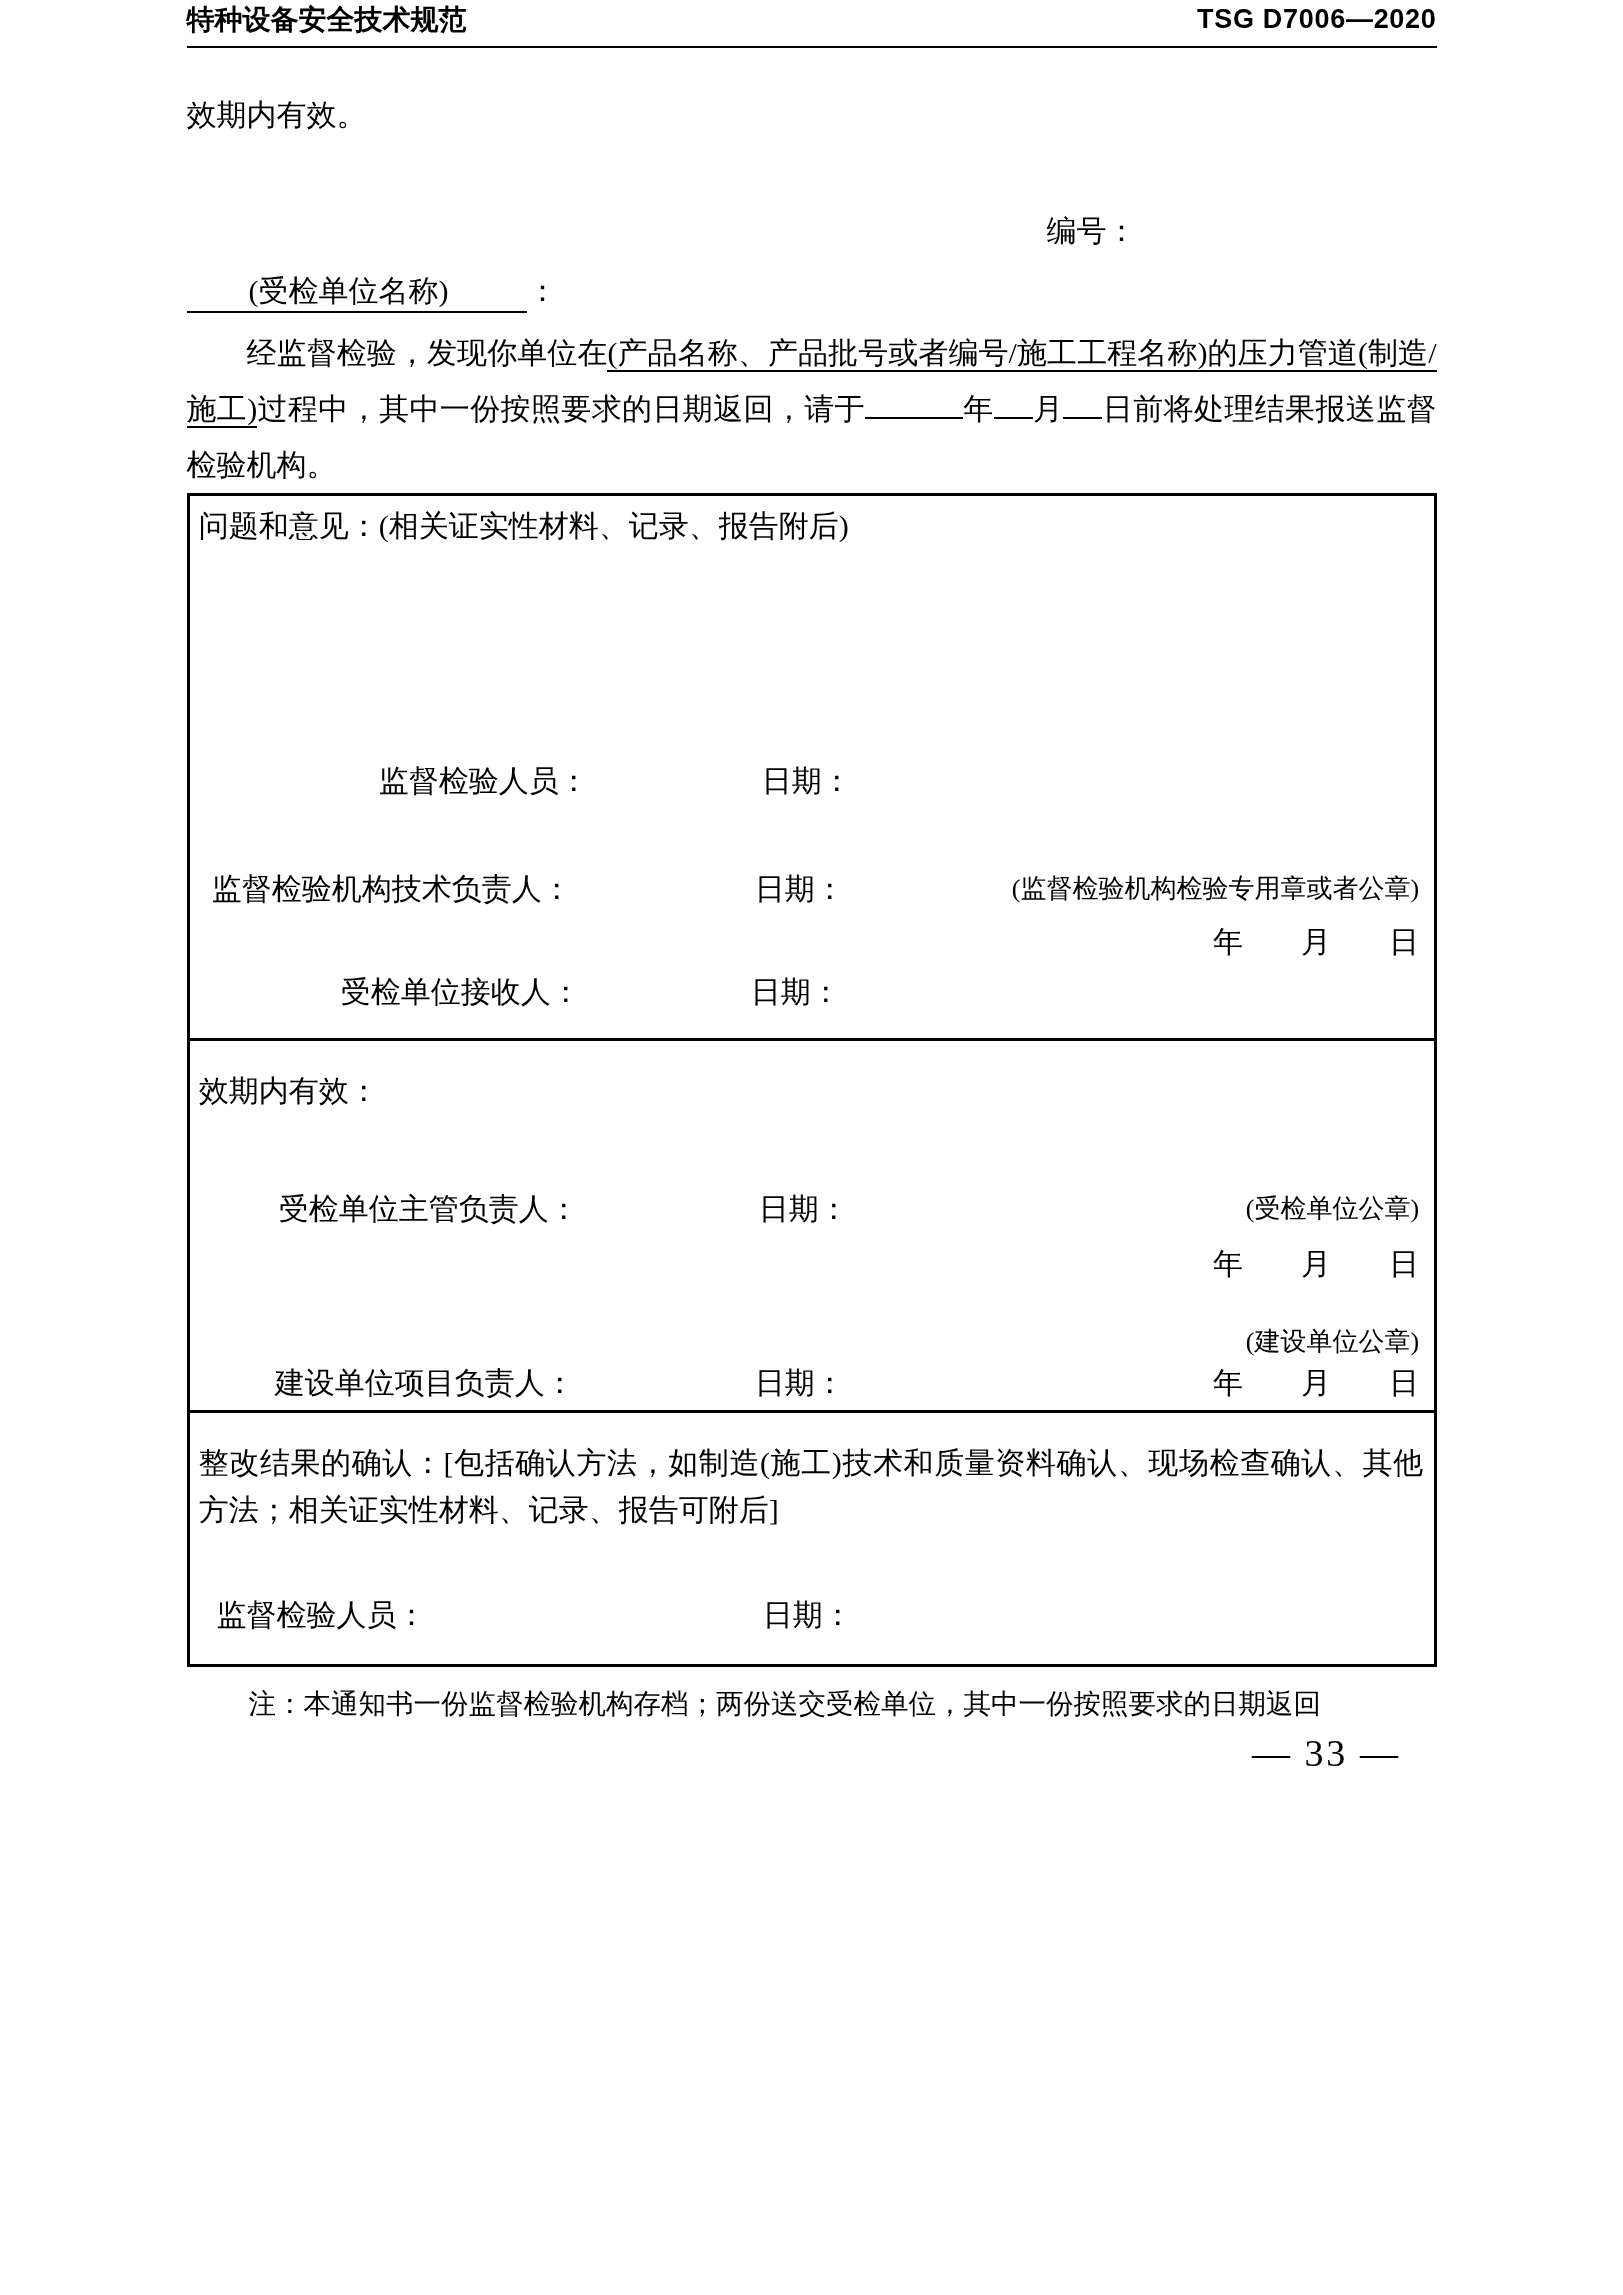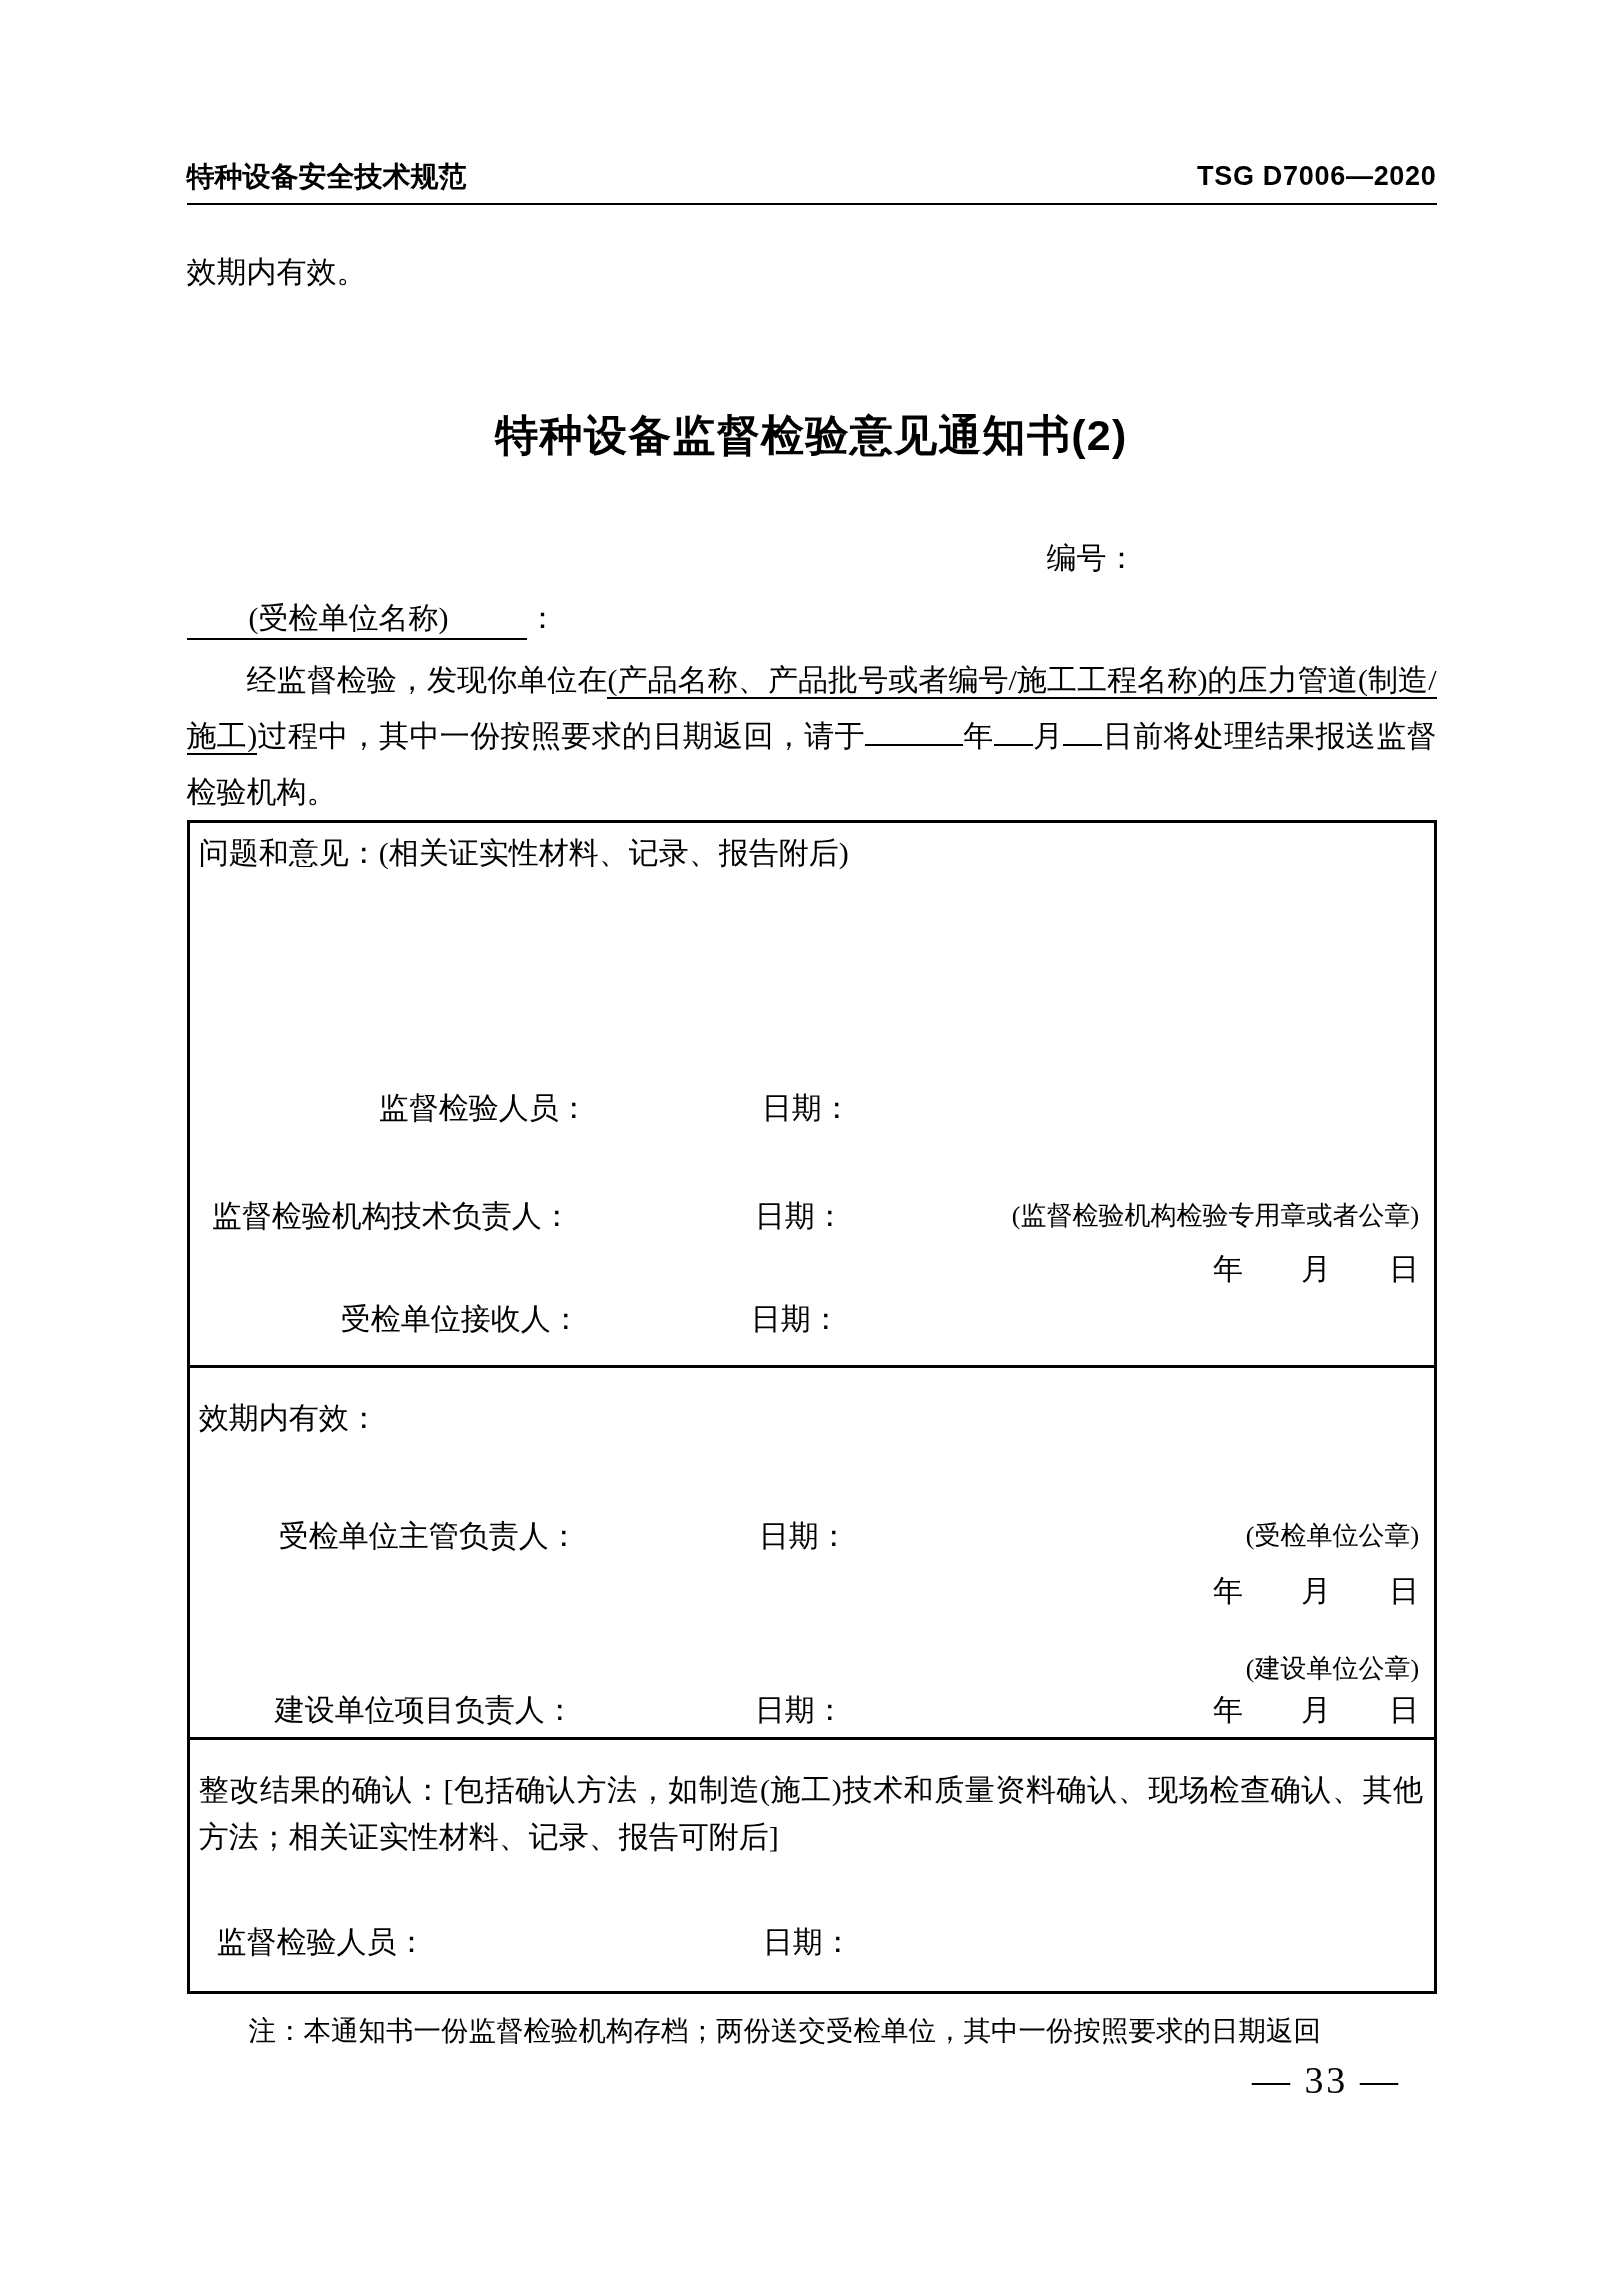--- a/index.html
+++ b/index.html
@@ -5,21 +5,21 @@
   html,body{margin:0;padding:0;background:#e8e8e8;}
   .page{
     position:relative;
     width:1623px;height:2295px;
     background:#ffffff;color:#000;
     font-family:"Liberation Serif","DejaVu Serif",serif;
     font-size:30px;line-height:39px;
     overflow:hidden;
     margin:0 auto;
   }
-  .content{width:1250px;margin:0 auto;padding-top:157px;}
+  .content{width:1250px;margin:0 auto;}
   .hei{font-family:"Liberation Sans","DejaVu Sans",sans-serif;font-weight:bold;}
 
   
   .pg-header{
     display:flex;justify-content:space-between;align-items:flex-end;
     padding-bottom:6.5px;border-bottom:2.6px solid #000;
   }
   .pg-header .left{font-size:28px;}
   .pg-header .right{font-family:"Liberation Sans","DejaVu Sans",sans-serif;font-weight:600;font-size:27px;letter-spacing:0.7px;}
 
@@ -80,21 +80,20 @@
 <div class="page">
   <div class="content">
 
     <header class="pg-header">
       <span class="left hei">特种设备安全技术规范</span>
       <span class="right">TSG D7006—2020</span>
     </header>
 
     <p class="tail">效期内有效。</p>
 
-    <h1 class="title">特种设备监督检验意见通知书(2)</h1>
 
     <div class="numline">
       <span>编号：</span>
     </div>
 
     <div class="salutation">
       <span class="u-salu">(受检单位名称)</span><span>：</span>
     </div>
 
     <p class="para">

